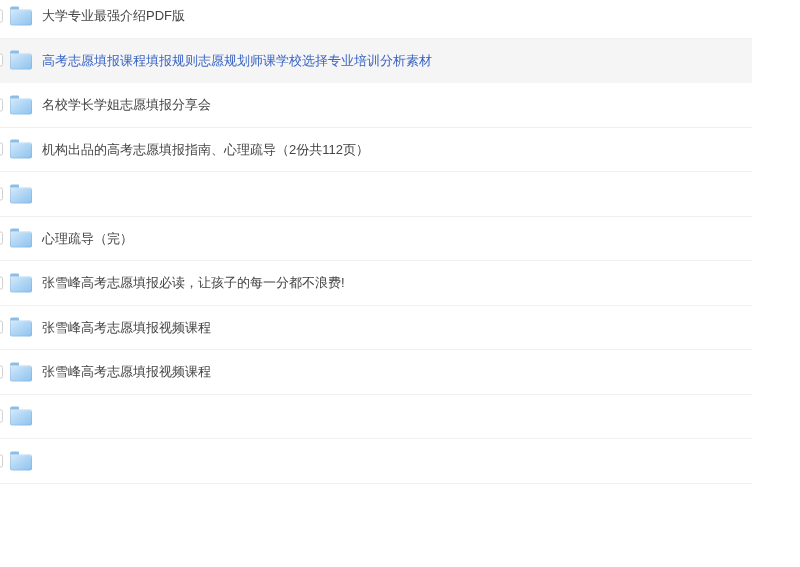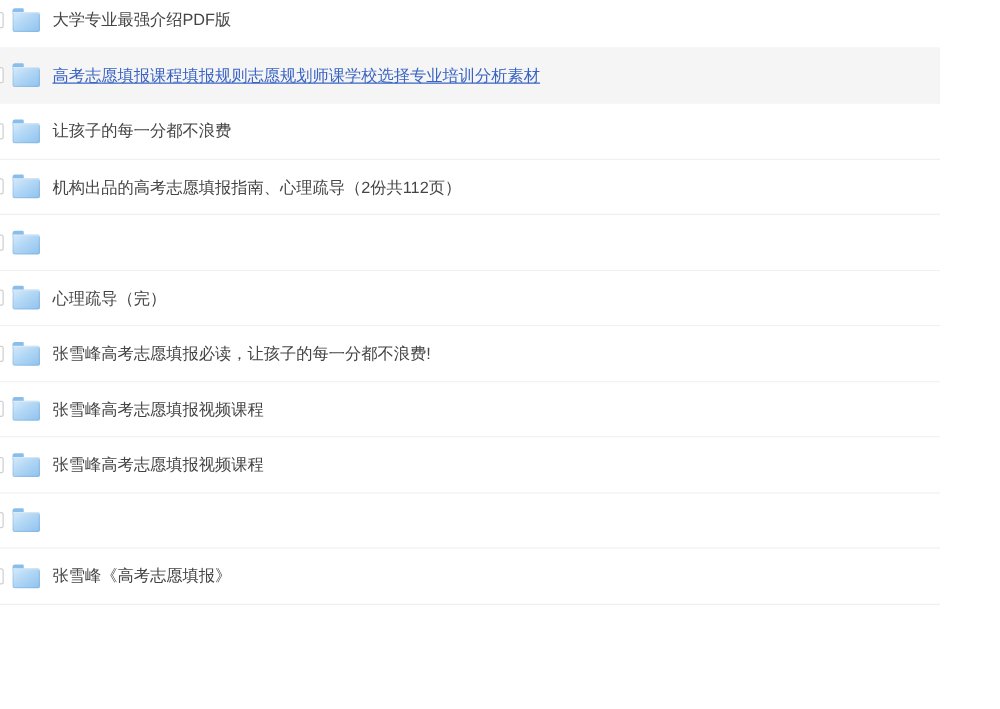--- a/index.html
+++ b/index.html
@@ -83,21 +83,20 @@
   }
   .file-name{
     font-size:13px;
     color:var(--text-gray);
     text-decoration:none;
     white-space:nowrap;
     line-height:1;
   }
   .file-row.active .file-name{
     color:var(--link-blue);
-    text-decoration:underline;
     text-align:right;
   }
 </style>
 </head>
 <body>
 
 <div class="screen">
   <div class="file-list">
 
     <div class="file-row">
@@ -118,21 +117,21 @@
       <a class="file-name">高考志愿填报课程填报规则志愿规划师课学校选择专业培训分析素材</a>
     </div>
 
 
     <div class="file-row">
       <span class="row-checkbox"></span>
       <span class="folder-icon">
           <span class="tab"></span>
           <span class="body"></span>
         </span>
-      <a class="file-name">让孩子的每一分都不浪费</a>
+      <a class="file-name">名校学长学姐志愿填报分享会</a>
     </div>
 
     <div class="file-row">
       <span class="row-checkbox"></span>
       <span class="folder-icon">
           <span class="tab"></span>
           <span class="body"></span>
         </span>
       <a class="file-name">机构出品的高考志愿填报指南、心理疏导（2份共112页）</a>
     </div>
@@ -189,17 +188,16 @@
         </span>
     </div>
 
 
     <div class="file-row">
       <span class="row-checkbox"></span>
       <span class="folder-icon">
           <span class="tab"></span>
           <span class="body"></span>
         </span>
-      <a class="file-name">张雪峰《高考志愿填报》</a>
     </div>
 
   </div>
 </div>
 
 </body></html>

